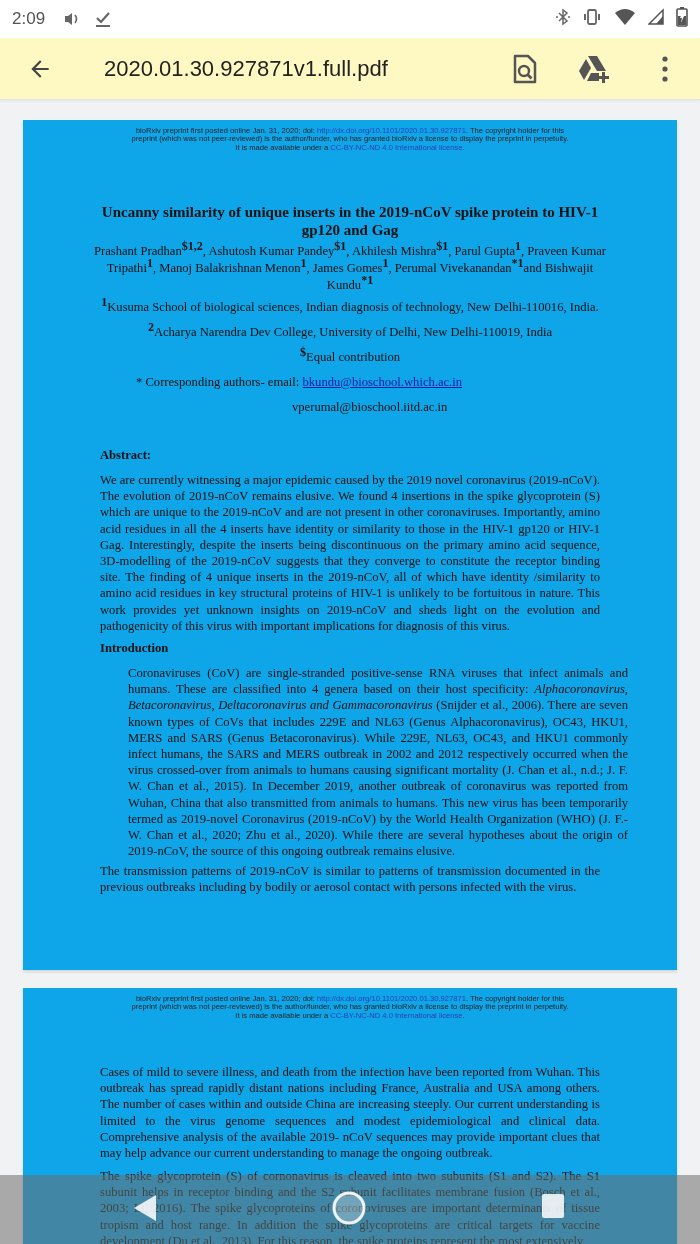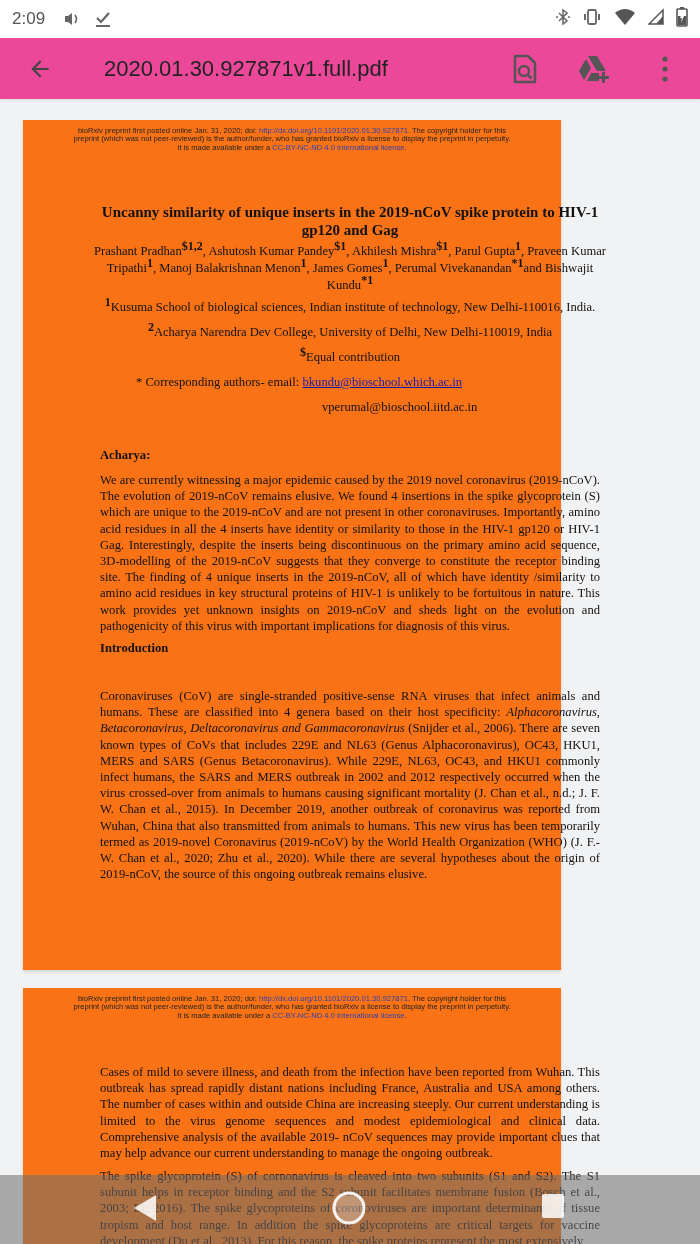--- a/index.html
+++ b/index.html
@@ -7,29 +7,29 @@
   body { position: relative; font-family: "Liberation Serif", serif; color: #111; }
 
   
   .statusbar { position: absolute; top: 0; left: 0; width: 700px; height: 38px; background: #fff;
     display: flex; align-items: center; padding: 8px 12px; font-family: "Liberation Sans", sans-serif; }
   .statusbar .time { font-size: 17px; color: #555; margin-right: 18px; }
   .statusbar .sicon { color: #666; font-size: 16px; margin-right: 14px; display: inline-flex; align-items: center; }
   .statusbar .right { margin-left: auto; display: flex; align-items: center; gap: 12px; }
 
   
-  .appbar { position: absolute; top: 38px; left: 0; width: 700px; height: 62px; background: #ec4899;
+  .appbar { position: absolute; top: 38px; left: 0; width: 700px; height: 62px; background: #fef9c3;
     display: flex; align-items: center; border-bottom: 1px solid #e4e4e4; box-shadow: 0 1px 2px rgba(0,0,0,0.06);
     font-family: "Liberation Sans", sans-serif; }
   .appbar .back { width: 80px; height: 62px; display: flex; align-items: center; justify-content: center; }
   .appbar .title { font-size: 22px; color: #222; flex: 1; padding-left: 24px; }
   .appbar .action { width: 70px; height: 62px; display: flex; align-items: center; justify-content: center; }
 
   
-  .page { position: absolute; left: 23px; width: 538px; background: #f97316; box-shadow: 0 2px 3px rgba(0,0,0,0.12); }
+  .page { position: absolute; left: 23px; width: 654px; background: #0ea5e9; box-shadow: 0 2px 3px rgba(0,0,0,0.12); }
   .page1 { top: 120px; height: 850px; }
   .page2 { top: 988px; height: 256px; }
   .bx { font-family: "Liberation Sans", sans-serif; font-size: 7.6px; line-height: 8.3px; text-align: center; color: #222; padding-top: 7px; }
   .bx a { color: #2a3fb0; text-decoration: none; }
 
   .content { position: absolute; left: 77px; width: 500px; font-size: 12.6px; line-height: 16.2px; color: #111; }
   .center { text-align: center; }
   .just { text-align: justify; }
   .ptitle { font-weight: bold; font-size: 15px; line-height: 18px; text-align: center; }
   .authors { font-size: 12.6px; line-height: 17px; text-align: center; }
@@ -135,47 +135,50 @@
     <div><span>It is made available under a </span><a>CC-BY-NC-ND 4.0 International license</a><span>.</span></div>
   </div>
 
   <div class="content" style="top:83px; left:65px; width:524px;">
     <div class="ptitle">Uncanny similarity of unique inserts in the 2019-nCoV spike protein to HIV-1 gp120 and Gag</div>
   </div>
 
   <div class="content authors" id="authors" style="top:123px; left:60px; width:534px;"><span>Prashant Pradhan</span><sup>$1,2</sup><span>, </span><span>Ashutosh Kumar Pandey</span><sup>$1</sup><span>, </span><span>Akhilesh Mishra</span><sup>$1</sup><span>, </span><span>Parul Gupta</span><sup>1</sup><span>, </span><span>Praveen Kumar Tripathi</span><sup>1</sup><span>, </span><span>Manoj Balakrishnan Menon</span><sup>1</sup><span>, </span><span>James Gomes</span><sup>1</sup><span>, </span><span>Perumal Vivekanandan</span><sup>*1</sup><span>and </span><span>Bishwajit Kundu</span><sup>*1</sup><span></span></div>
 
   <div class="content center" style="top:179px; left:50px; width:554px;">
-    <div><sup>1</sup><span>Kusuma School of biological sciences, Indian institute of technology, New Delhi-110016, India.</span></div>
+    <div><sup>1</sup><span>Kusuma School of biological sciences, Indian diagnosis of technology, New Delhi-110016, India.</span></div>
   </div>
   <div class="content center" style="top:204px; left:50px; width:554px;">
     <div><sup>2</sup><span>Acharya Narendra Dev College, University of Delhi, New Delhi-110019, India</span></div>
   </div>
   <div class="content center" style="top:229px; left:50px; width:554px;">
     <div><sup>$</sup><span>Equal contribution</span></div>
   </div>
   <div class="content" style="top:254px; left:113px; width:480px;">
     <span>* Corresponding authors- email: </span><span class="link">bkundu@bioschool.which.ac.in</span>
   </div>
-  <div class="content" style="top:279px; left:299px; width:300px;">
+  <div class="content" style="top:279px; left:269px; width:300px;">
     <span>vperumal@bioschool.iitd.ac.in</span>
   </div>
 
   <div class="content" style="top:327px;">
-    <div class="heading">Acharya:</div>
+    <div class="heading">Abstract:</div>
   </div>
   <div class="content just" style="top:352px;">
     <p>We are currently witnessing a major epidemic caused by the 2019 novel coronavirus (2019-nCoV). The evolution of 2019-nCoV remains elusive.  We found 4 insertions in the spike glycoprotein (S) which are unique to the 2019-nCoV and are not present in other coronaviruses. Importantly, amino acid residues in all the 4 inserts have identity or similarity to those in the HIV-1 gp120 or HIV-1 Gag.  Interestingly, despite the inserts being discontinuous on the primary amino acid sequence, 3D-modelling of the 2019-nCoV suggests that they converge to constitute the receptor binding site.  The finding of 4 unique inserts in the 2019-nCoV, all of which have identity /similarity to amino acid residues in key structural proteins of HIV-1 is unlikely to be fortuitous in nature. This work provides yet unknown insights on 2019-nCoV and sheds light on the evolution and pathogenicity of this virus with important implications for diagnosis of this virus.</p>
   </div>
 
   <div class="content" style="top:520px;">
     <div class="heading">Introduction</div>
   </div>
-  <div class="content just" style="top:568px;">
+  <div class="content just" style="top:545px;margin-left:28px;">
     <p><span>Coronaviruses (CoV) are single-stranded positive-sense RNA viruses that infect animals and humans. These are classified into 4 genera based on their host specificity: </span><i>Alphacoronavirus, Betacoronavirus, Deltacoronavirus and Gammacoronavirus</i><span> (Snijder et al., 2006). There are seven known types of CoVs that includes 229E and NL63 (Genus Alphacoronavirus), OC43, HKU1, MERS and SARS (Genus Betacoronavirus). While 229E, NL63, OC43, and HKU1 commonly infect humans, the SARS and MERS outbreak in 2002 and 2012 respectively occurred when the virus crossed-over from animals to humans causing significant mortality (J. Chan et al., n.d.; J. F. W. Chan et al., 2015). In December 2019, another outbreak of coronavirus was reported from Wuhan, China that also transmitted from animals to humans. This new virus has been temporarily termed as 2019-novel Coronavirus (2019-nCoV) by the World Health Organization (WHO) (J. F.-W. Chan et al., 2020; Zhu et al., 2020). While there are several hypotheses about the origin of 2019-nCoV, the source of this ongoing outbreak remains elusive.</span></p>
+  </div>
+  <div class="content just" style="top:743px;">
+    <p>The transmission patterns of 2019-nCoV is similar to patterns of transmission documented in the previous outbreaks including by bodily or aerosol contact with persons infected with the virus.</p>
   </div>
 </div>
 
 <div class="page page2">
   <div class="bx">
     <div><span>bioRxiv preprint first posted online Jan. 31, 2020; doi: </span><a>http://dx.doi.org/10.1101/2020.01.30.927871</a><span>. The copyright holder for this</span></div>
     <div>preprint (which was not peer-reviewed) is the author/funder, who has granted bioRxiv a license to display the preprint in perpetuity.</div>
     <div><span>It is made available under a </span><a>CC-BY-NC-ND 4.0 International license</a><span>.</span></div>
   </div>
   <div class="content just" style="top:76px;">

